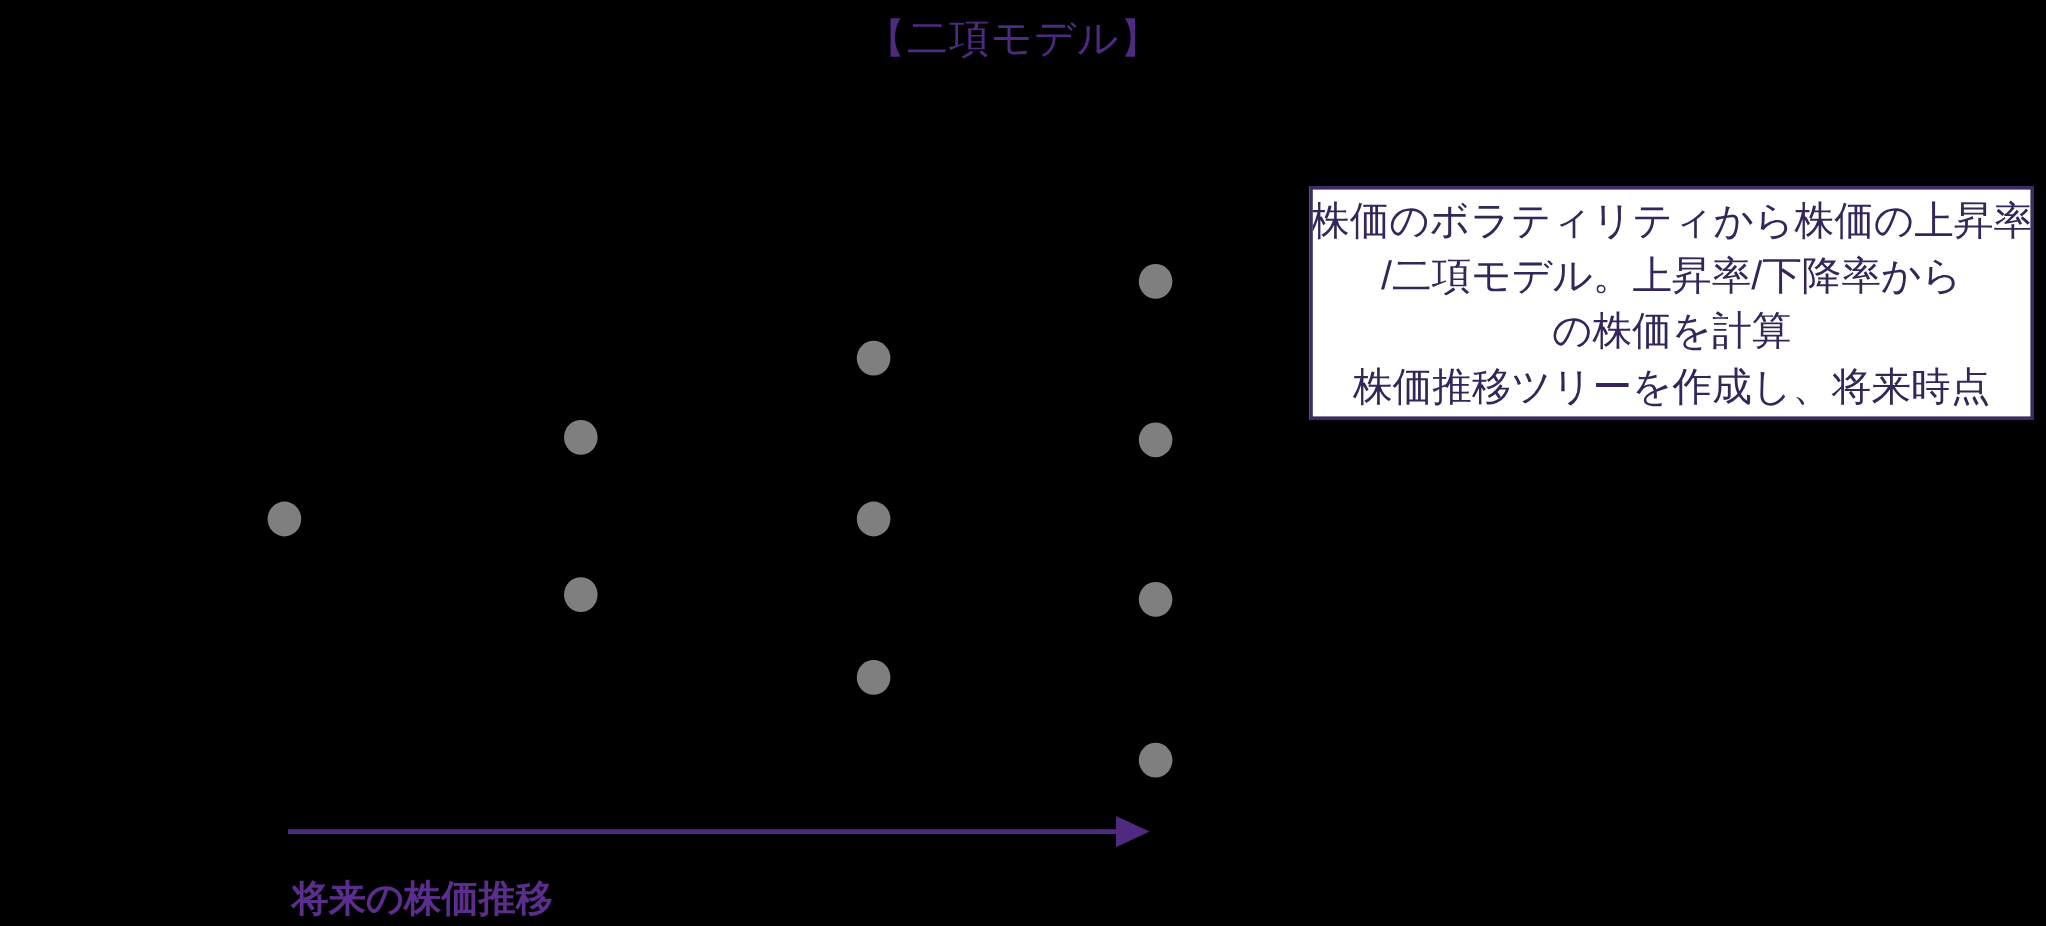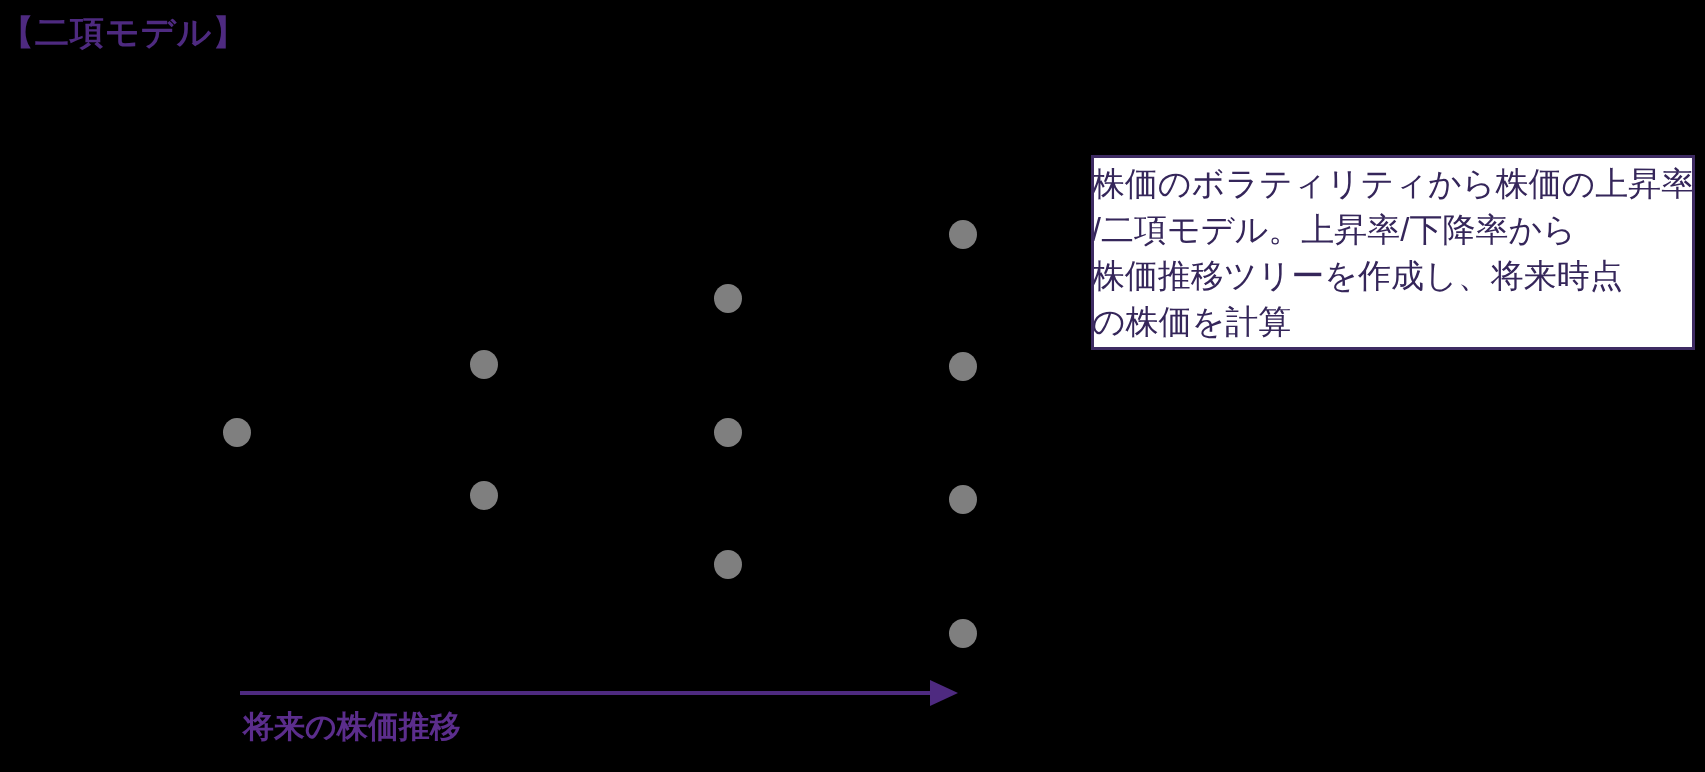--- a/index.html
+++ b/index.html
@@ -15,21 +15,22 @@
   html,body{margin:0;padding:0;}
   body{
     width:1705px;height:772px;
     background:var(--background);
     font-family:"Liberation Sans","DejaVu Sans",sans-serif;
     position:relative;overflow:hidden;
   }
   .canvas{position:absolute;inset:0;}
   .title{
     position:absolute;top:12px;left:0;right:16px;
-    font-size:34px;line-height:40px;font-weight:bold;
+    text-align:center;
+    font-size:34px;line-height:40px;font-weight:normal;
     color:var(--title);
     letter-spacing:1px;
   }
   .tree{position:absolute;inset:0;}
   .node{
     position:absolute;
     width:28px;height:29px;
     border-radius:50%;
     background:var(--node);
   }
@@ -42,40 +43,41 @@
   .arrow-head{
     position:absolute;
     left:930px;top:680px;
     width:0;height:0;
     border-top:13px solid transparent;
     border-bottom:13px solid transparent;
     border-left:28px solid var(--arrow);
   }
   .axis-label{
     position:absolute;
-    left:243px;top:708px;
+    left:243px;top:730px;
     font-size:31px;line-height:37px;
     font-weight:bold;
     color:var(--axis-label);
   }
   .annotation-box{
     position:absolute;
     left:1091px;top:155px;
     width:604px;height:195px;
     box-sizing:border-box;
     background:var(--box-fill);
     border:3px solid var(--box-border);
     display:flex;flex-direction:column;
     justify-content:center;align-items:center;
     overflow:hidden;
   }
   .ann-line{
     color:var(--box-text);
     font-size:33px;line-height:46px;
     white-space:nowrap;
+    text-align:center;
   }
 </style>
 </head>
 <body>
 
 <div class="canvas">
 
   <div class="title">【二項モデル】</div>
 
   <div class="tree">
@@ -93,18 +95,18 @@
 
   <div class="arrow-line"></div>
   <div class="arrow-head"></div>
 
   <div class="axis-label">将来の株価推移</div>
 
   <div class="annotation-box">
     <div>
         <div class="ann-line">株価のボラティリティから株価の上昇率</div>
         <div class="ann-line">/二項モデル。上昇率/下降率から</div>
+        <div class="ann-line">の株価を計算</div>
         <div class="ann-line">株価推移ツリーを作成し、将来時点</div>
-        <div class="ann-line">の株価を計算</div>
       </div>
   </div>
 
 </div>
 
 </body></html>

